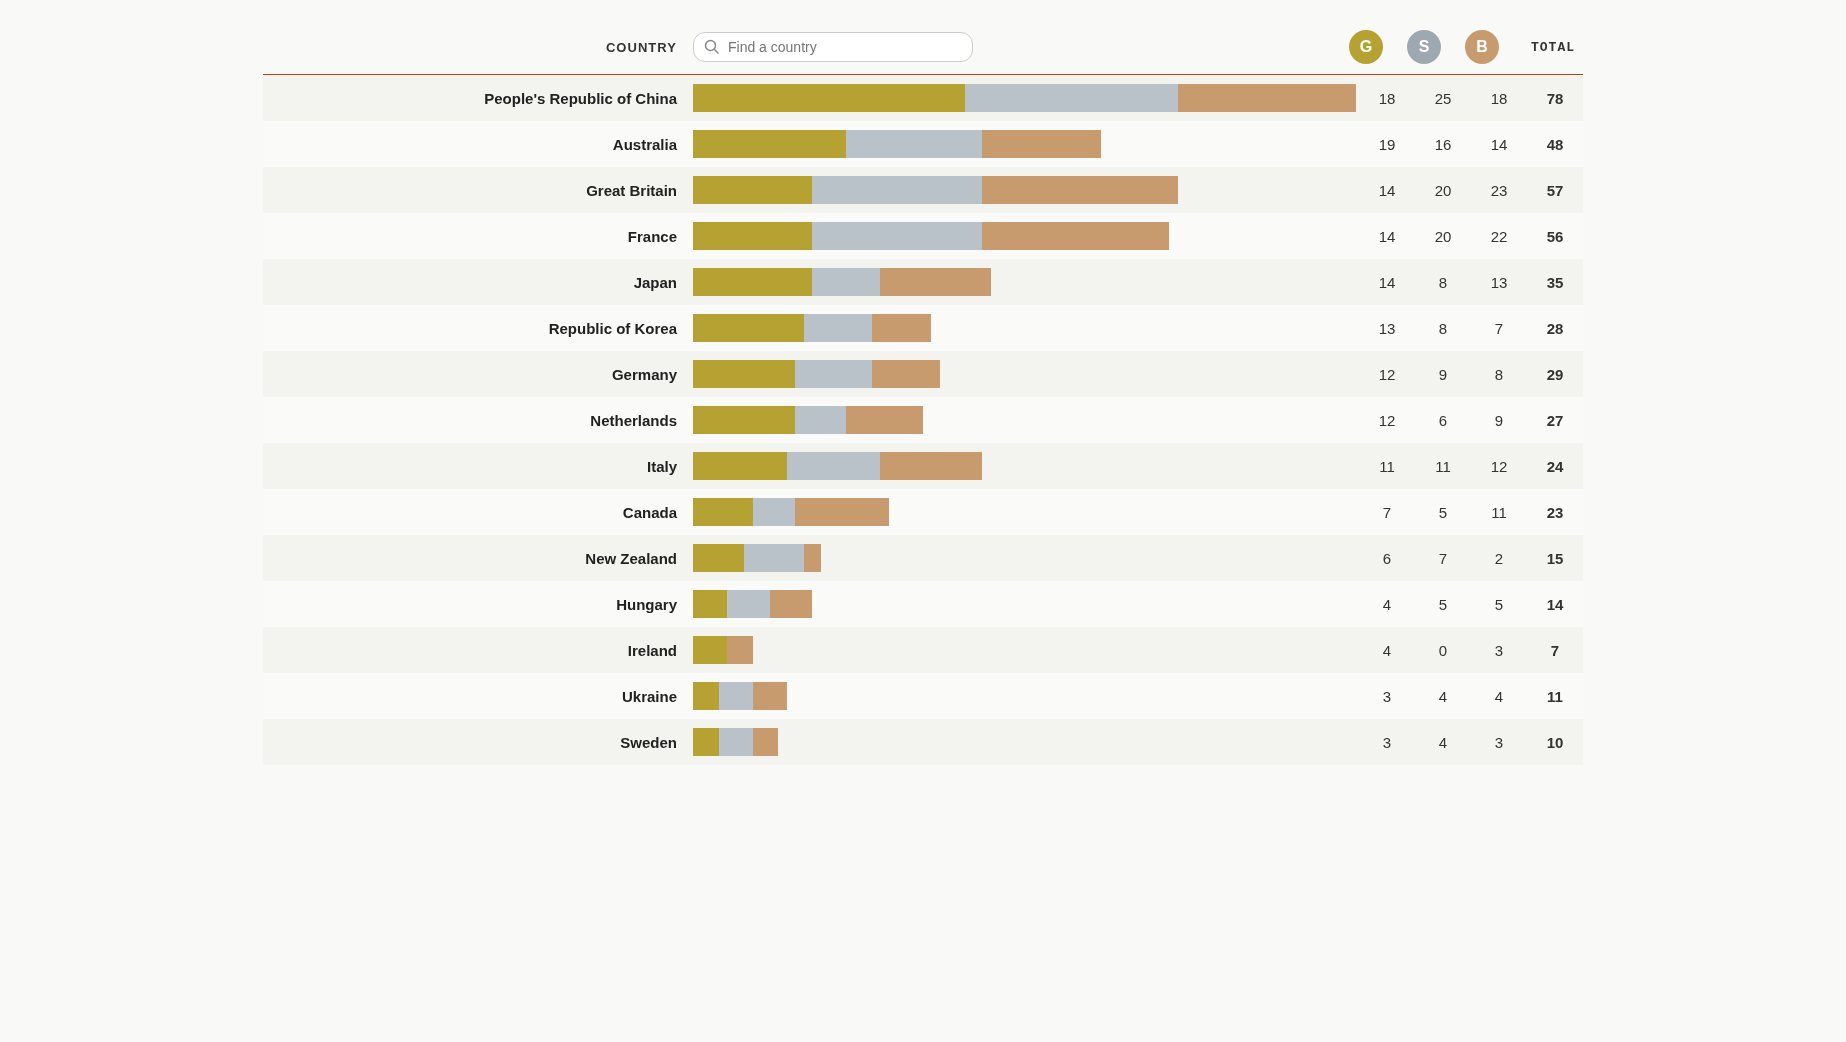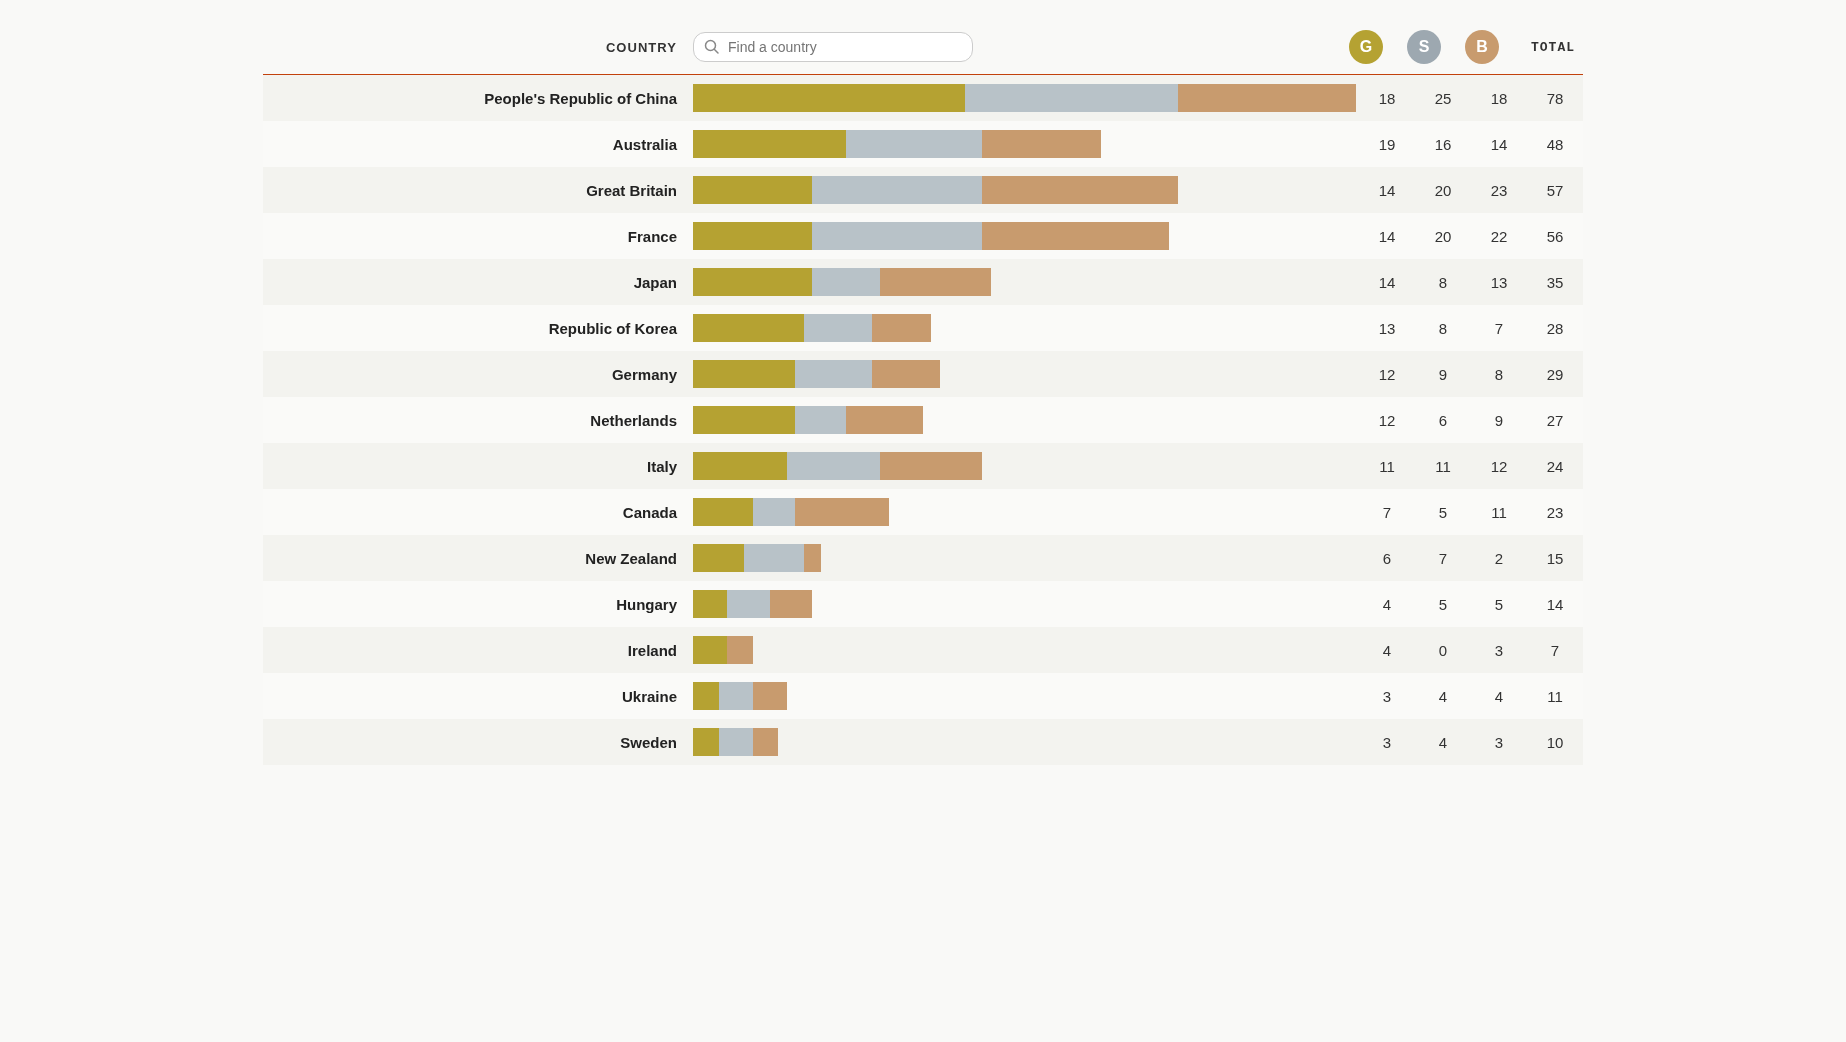--- a/index.html
+++ b/index.html
@@ -125,21 +125,21 @@
     }
     .bar-gold { background: #b5a232; }
     .bar-silver { background: #b8c2c8; }
     .bar-bronze { background: #c89b6e; }
     .col-g, .col-s, .col-b, .col-t {
       width: 56px;
       text-align: center;
       font-size: 15px;
       color: #333;
     }
-    .col-t { font-weight: 400; }
+    .col-t { font-weight: 700; }
   </style>
 </head>
 <body>
 
 <div class="container">
 
   <div class="table-header">
     <div class="col-country-header">COUNTRY</div>
     <div class="col-search">
       <div class="search-box">

